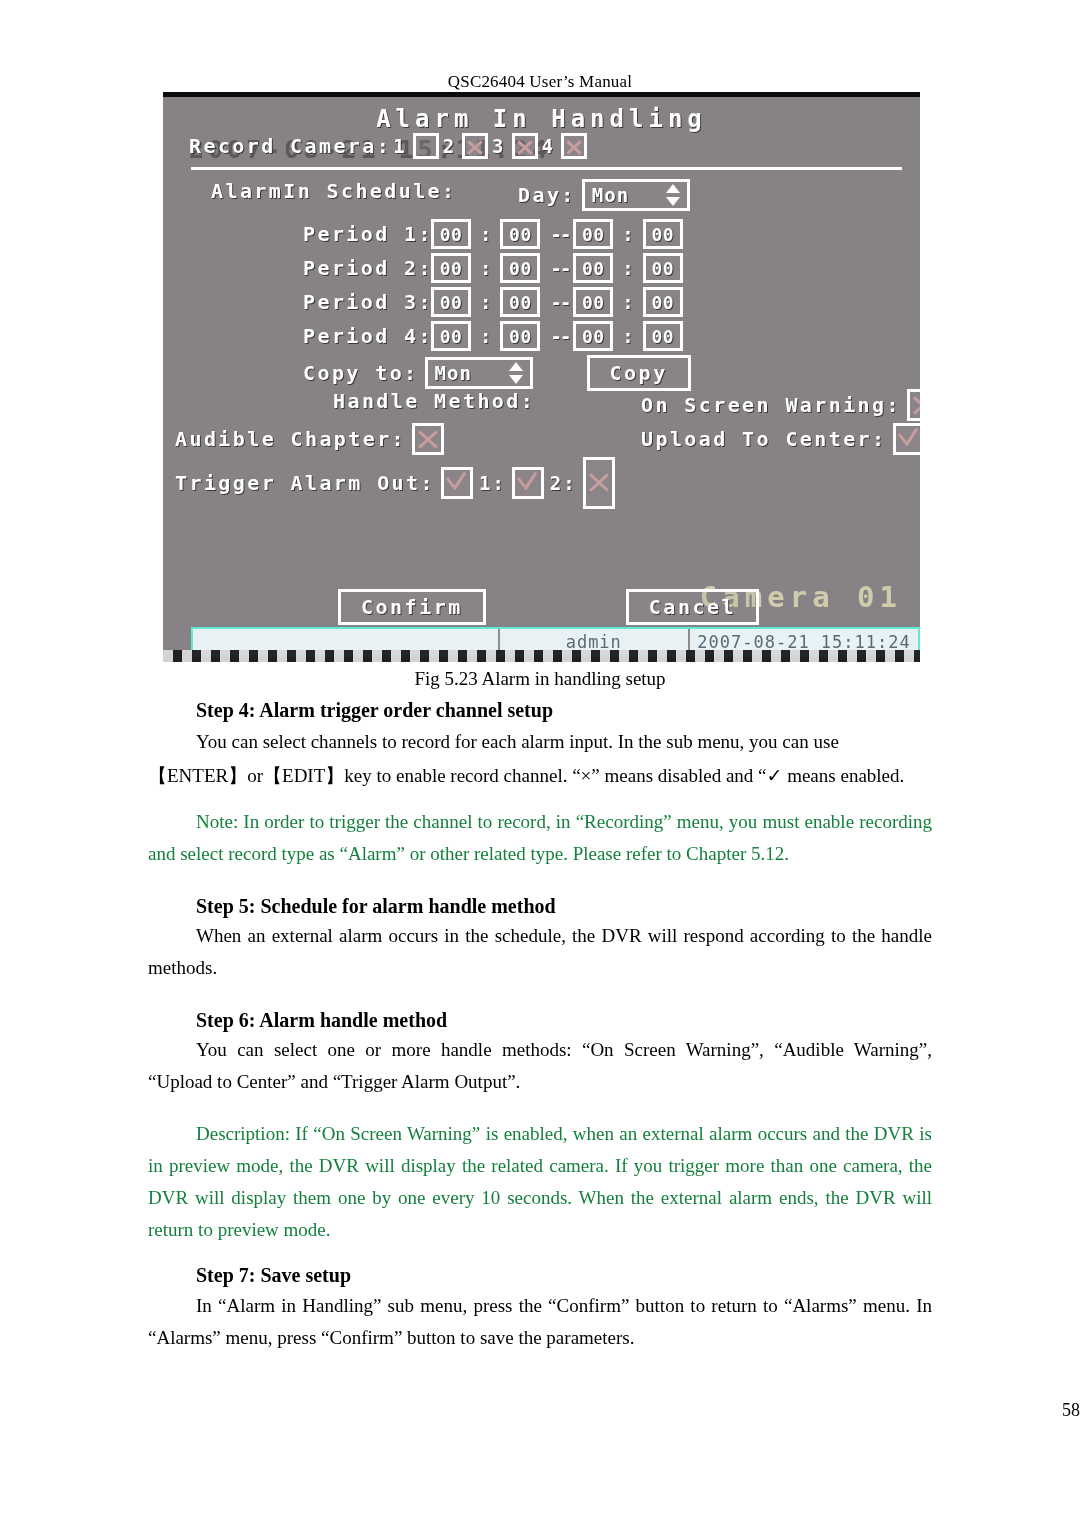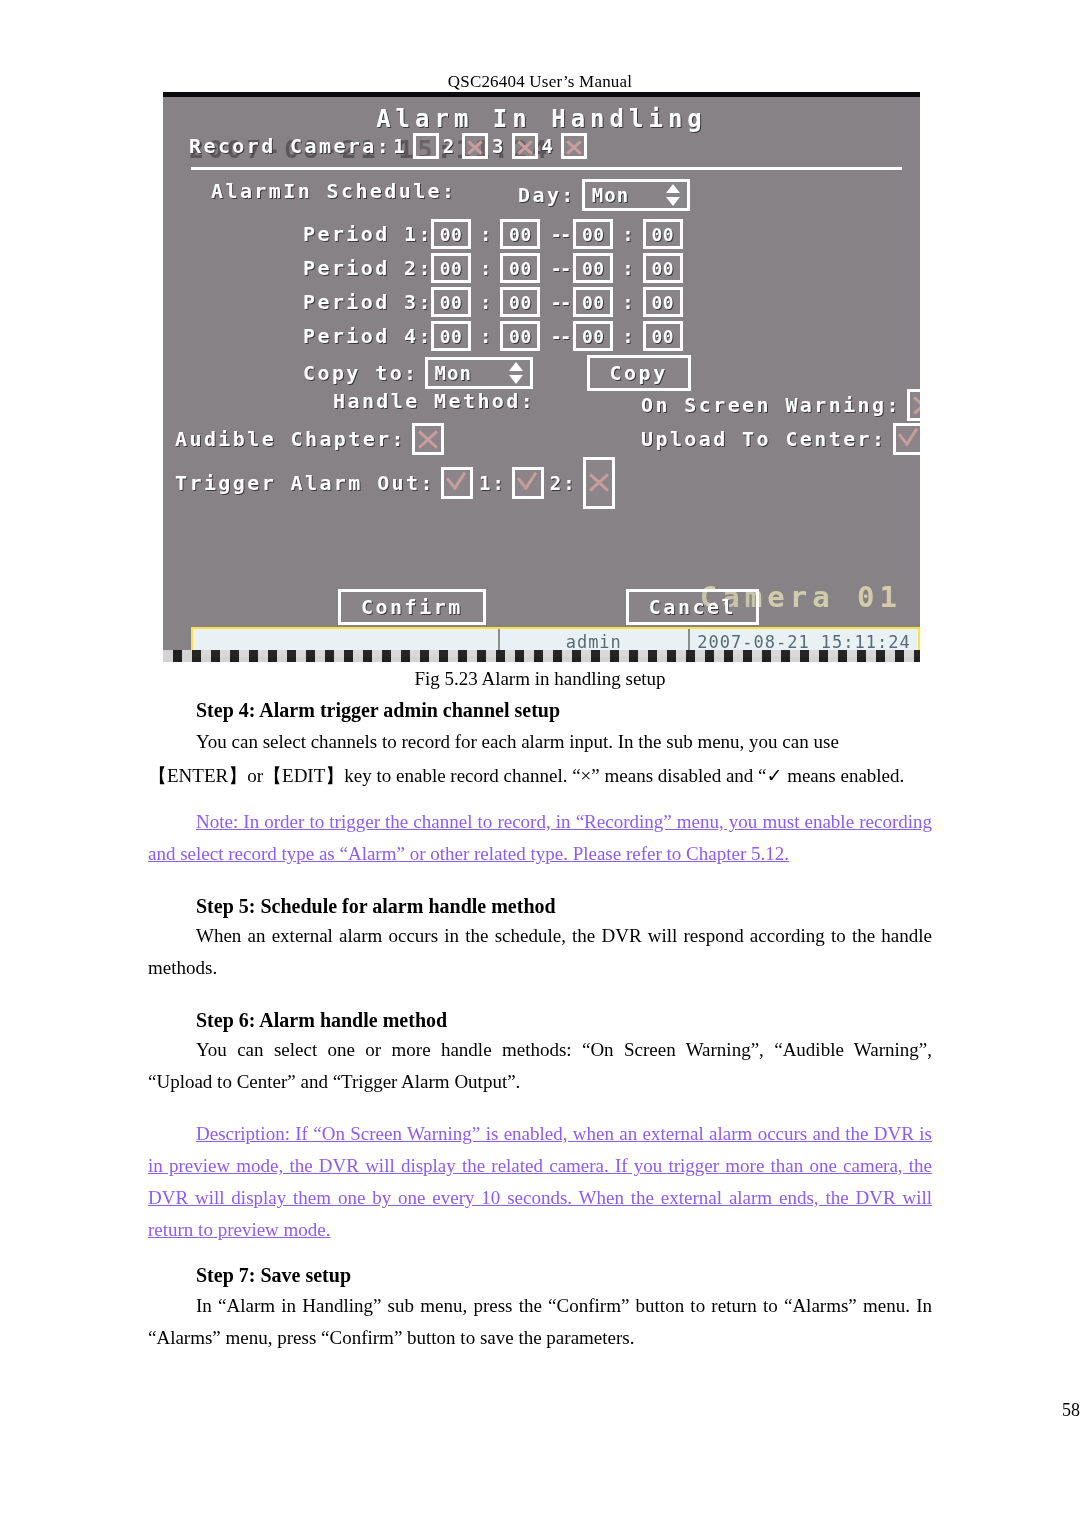--- a/index.html
+++ b/index.html
@@ -253,21 +253,21 @@
     gap: 140px;
   }
 
   
   .statusbar {
     position: absolute;
     left: 28px; right: 0;
     top: 530px;
     height: 30px;
     display: flex;
-    border: 2px solid #fde047;
+    border: 2px solid #5eead4;
     box-sizing: border-box;
     text-align: right;
   }
   .sb-cell {
     background: #e8f2f5;
     border-right: 2px solid #8d8d8d;
     display: flex;
     align-items: center;
     justify-content: center;
     color: #5a6a74;
@@ -297,21 +297,21 @@
   .step-head {
     font-weight: bold;
     font-size: 20px;
     text-indent: 48px;
   }
   .para {
     text-align: justify;
     text-indent: 48px;
   }
   .para.noind { text-indent: 0; }
-  .red { color: #8b5cf6; text-decoration: underline; }
+  .red { color: #15803d; }
 
   .p-step4  { top: 694px; }
   .p-body4  { top: 726px; }
   .p-enter  { top: 760px; }
   .p-note   { top: 806px; }
   .p-step5  { top: 890px; }
   .p-body5  { top: 920px; }
   .p-step6  { top: 1004px; }
   .p-body6  { top: 1034px; }
   .p-desc   { top: 1118px; }
@@ -454,21 +454,21 @@
       <span class="sb-cell blank"></span>
       <span class="sb-cell user">admin</span>
       <span class="sb-cell time">2007-08-21 15:11:24</span>
     </div>
 
   </div>
 </div>
 
 <div class="caption">Fig 5.23 Alarm in handling setup</div>
 
-<div class="body-text p-step4 step-head">Step 4: Alarm trigger admin channel setup</div>
+<div class="body-text p-step4 step-head">Step 4: Alarm trigger order channel setup</div>
 <div class="body-text p-body4 para">You can select channels to record for each alarm input. In the sub menu, you can use</div>
 <div class="body-text p-enter para noind">【ENTER】or【EDIT】key to enable record channel. “×” means disabled and “✓ means enabled.</div>
 
 <div class="body-text p-note para red">Note: In order to trigger the channel to record, in “Recording” menu, you must enable recording and select record type as “Alarm” or other related type. Please refer to Chapter 5.12.</div>
 
 <div class="body-text p-step5 step-head">Step 5: Schedule for alarm handle method</div>
 <div class="body-text p-body5 para">When an external alarm occurs in the schedule, the DVR will respond according to the handle methods.</div>
 
 <div class="body-text p-step6 step-head">Step 6: Alarm handle method</div>
 <div class="body-text p-body6 para">You can select one or more handle methods: “On Screen Warning”, “Audible Warning”, “Upload to Center” and “Trigger Alarm Output”.</div>

